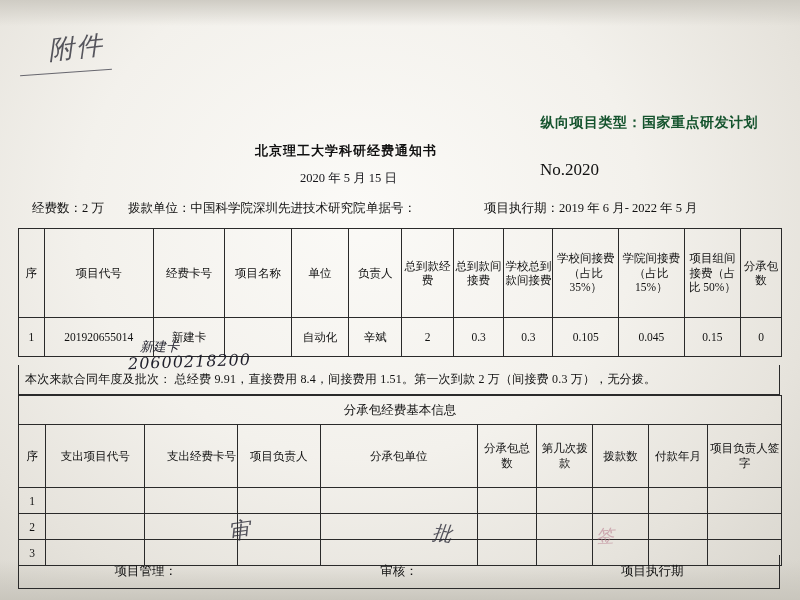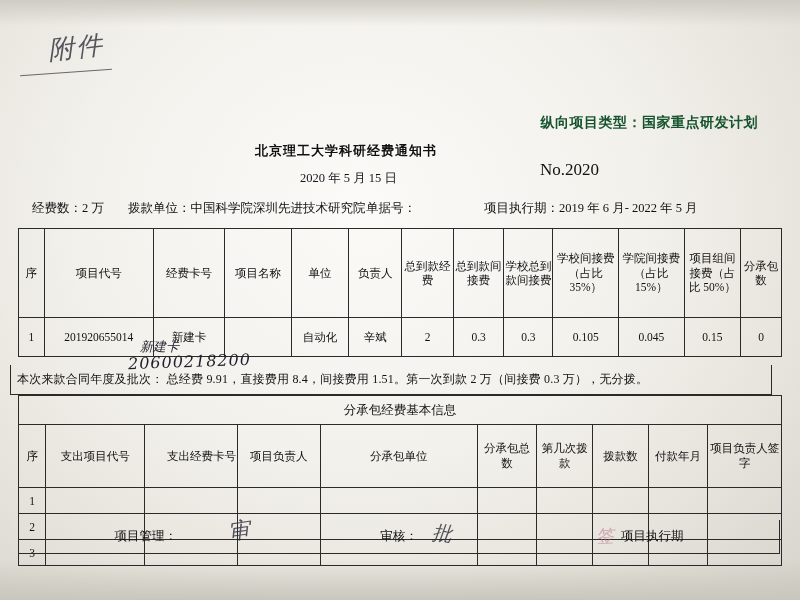--- a/index.html
+++ b/index.html
@@ -75,21 +75,21 @@
   .c-head{width:62px;}
   .c-total{width:60px;}
   .c-ind{width:58px;}
   .c-schtot{width:56px;}
   .c-sch{width:72px;}
   .c-col{width:72px;}
   .c-grp{width:60px;margin-left:8px;}
   .c-sub{width:46px;}
 
   .note-row{
-    position:absolute;left:10px;top:365px;width:762px;height:30px;
+    position:absolute;left:18px;top:365px;width:762px;height:30px;
     border:1px solid #2a2a2a;border-top:none;box-sizing:border-box;
     font-size:12px;color:#111;display:flex;align-items:center;padding-left:6px;
     letter-spacing:.2px;
   }
 
   #tbl-sub{left:18px;top:395px;width:764px;}
   #tbl-sub .band{height:24px;font-size:12.5px;}
   #tbl-sub th{height:58px;line-height:1.3;font-size:11.5px;}
   #tbl-sub td{height:21px;}
 
@@ -98,21 +98,21 @@
   .s-card{width:100px;text-align:right;}
   .s-head{width:88px;}
   .s-unit{width:172px;}
   .s-tot{width:62px;}
   .s-times{width:58px;}
   .s-amt{width:58px;}
   .s-month{width:62px;text-align:center;}
   .s-sign{width:78px;}
 
   .foot{
-    position:absolute;left:18px;top:520px;width:762px;height:34px;
+    position:absolute;left:18px;top:555px;width:762px;height:34px;
     border:1px solid #2a2a2a;border-top:none;box-sizing:border-box;
     display:flex;align-items:center;font-size:12.5px;color:#111;
   }
   .foot div{flex:1;text-align:center;}
 
   
   #hw-card{
     position:absolute;left:140px;top:338px;font-size:13px;color:#242430;
     font-family:"DejaVu Serif",serif;font-style:italic;
   }

